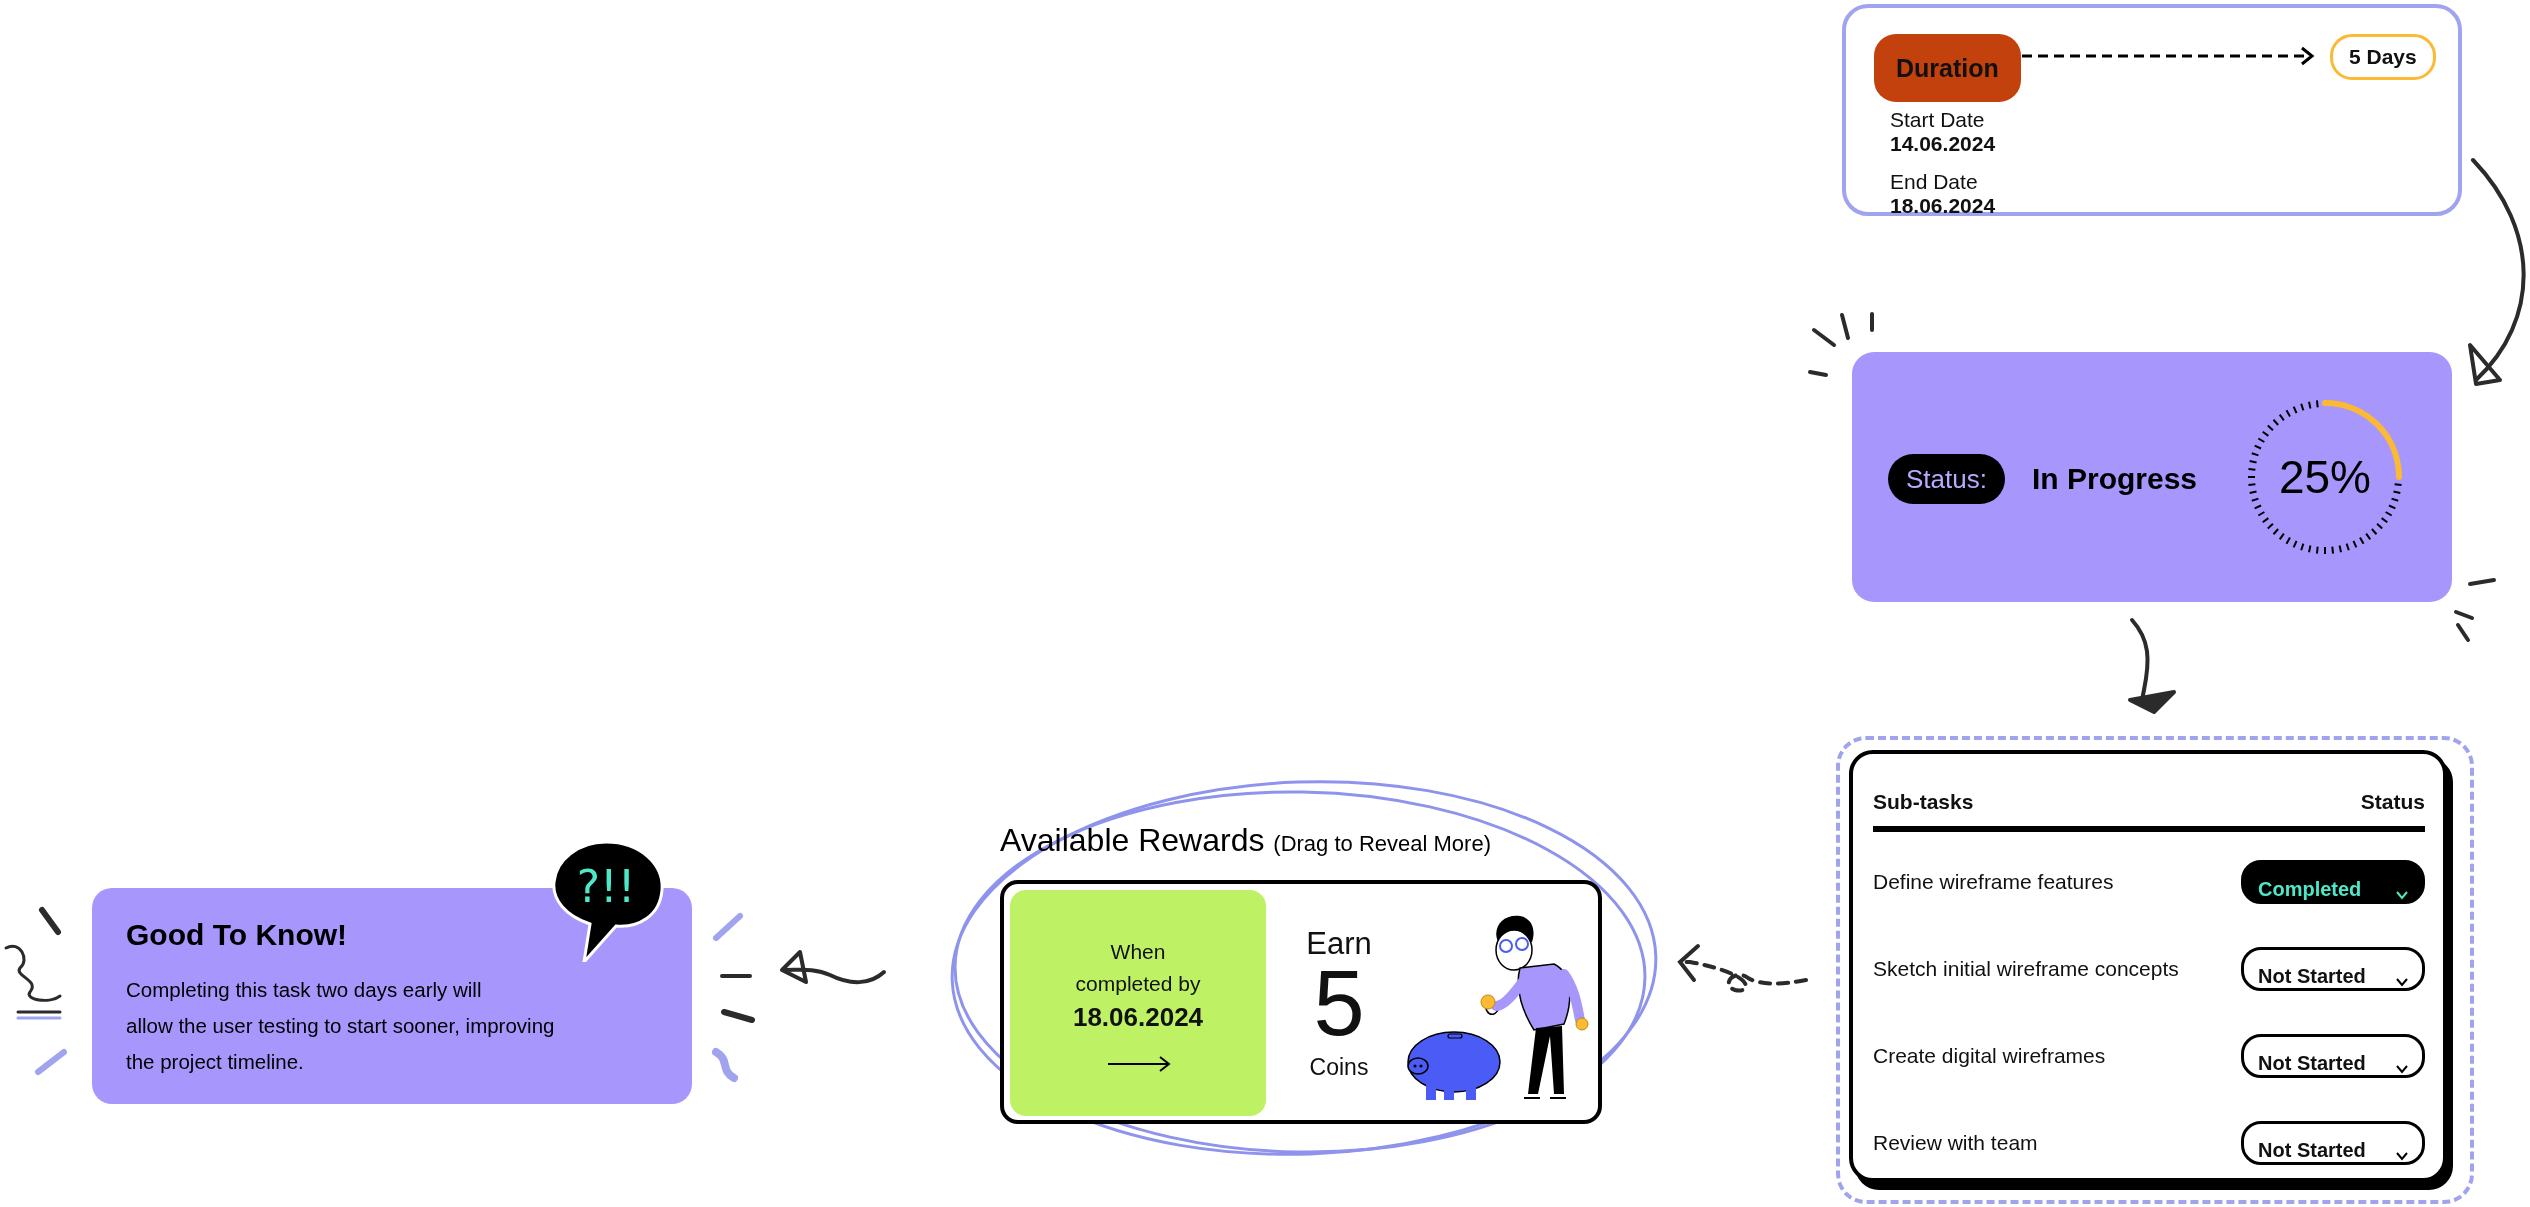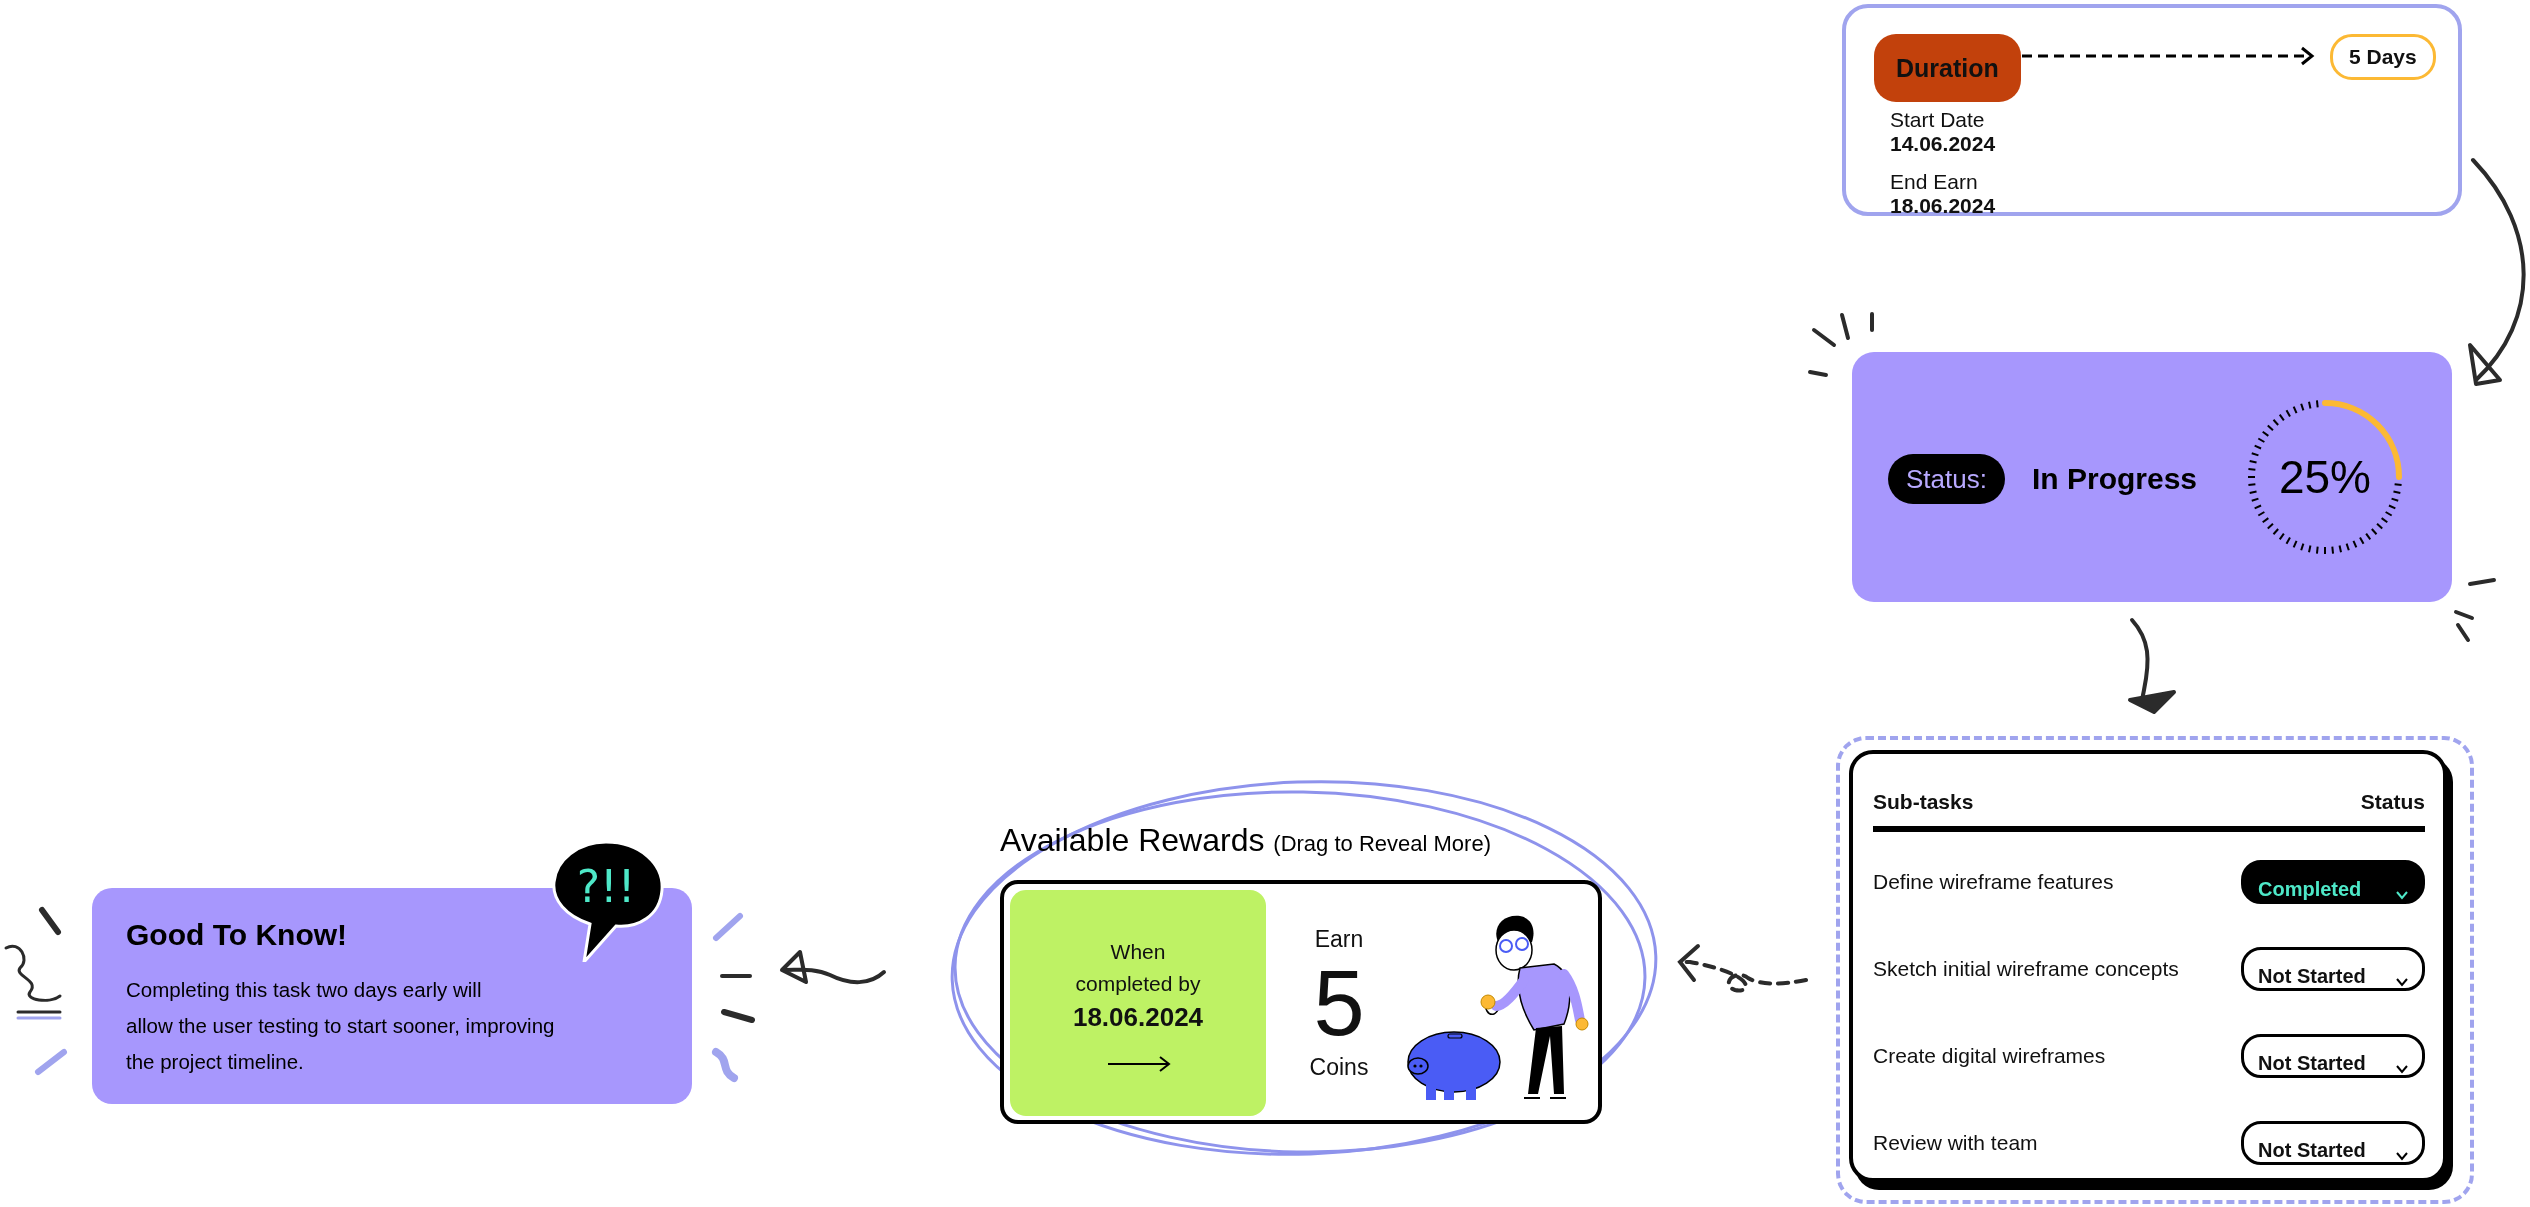--- a/index.html
+++ b/index.html
@@ -68,21 +68,21 @@
     border: 4px solid #000; border-radius: 18px; box-sizing: border-box; background:#fff;
   }
   .rw-yellow {
     left: 6px; top: 6px; width: 256px; height: 226px; background:#bef264; border-radius: 16px;
     text-align: center; font-size: 21px;
   }
   .rw-yellow .l1 { position:absolute; left:0; right:0; top: 50px; }
   .rw-yellow .l2 { position:absolute; left:0; right:0; top: 82px; }
   .rw-yellow .l3 { position:absolute; left:0; right:0; top: 112px; font-weight:700; font-size: 26px; }
   .rw-yellow .arr { position:absolute; left: 98px; top: 164px; width: 64px; height: 20px; }
-  .rw-earn { left: 290px; top: 42px; width: 90px; text-align:center; font-size: 23px; }
+  .rw-earn { left: 290px; top: 42px; width: 90px; text-align:center; font-size: 31px; }
   .rw-num  { left: 290px; top: 64px; width: 90px; text-align:center; font-size: 92px; line-height: 110px; }
   .rw-coins{ left: 290px; top: 170px; width: 90px; text-align:center; font-size: 23px; }
   .rw-illus { left: 400px; top: 10px; width: 200px; height: 220px; }
 
   
   .gtk-card {
     left: 92px; top: 888px; width: 600px; height: 216px; background:#a797fd; border-radius: 20px;
   }
   .gtk-title { left: 34px; top: 30px; font-size: 30px; font-weight: 700; color:#000; }
   .gtk-body { left: 34px; top: 84px; width: 540px; font-size: 20.5px; line-height: 36px; color:#000; }
@@ -148,21 +148,21 @@
   <svg class="abs" style="left:176px;top:38px;width:300px;height:20px">
     <line x1="0" y1="10" x2="286" y2="10" stroke="#000" stroke-width="3" stroke-dasharray="10 6"></line>
     <path d="M280 2 L290 10 L280 18" fill="none" stroke="#000" stroke-width="3"></path>
   </svg>
   <div class="abs pill-days">5 Days</div>
   <div class="abs dur-row" style="top:100px">
     <span>Start Date</span>
     <span class="val">14.06.2024</span>
   </div>
   <div class="abs dur-row" style="top:162px">
-    <span>End Earn</span>
+    <span>End Date</span>
     <span class="val">18.06.2024</span>
   </div>
 </div>
 
 <div class="abs status-card">
   <div class="abs status-pill">Status:</div>
   <div class="abs status-value">In Progress</div>
   <svg class="abs" id="gauge" style="left:383px;top:35px;width:180px;height:180px">
       <line x1="159.61653267577913" y1="97.31699242873574" x2="166.57818594335703" y2="98.04869167160932" stroke="#000" stroke-width="2"></line>
       <line x1="158.4703320513664" y1="104.55381835724316" x2="165.31736525650302" y2="106.00920019296747" stroke="#000" stroke-width="2"></line>

